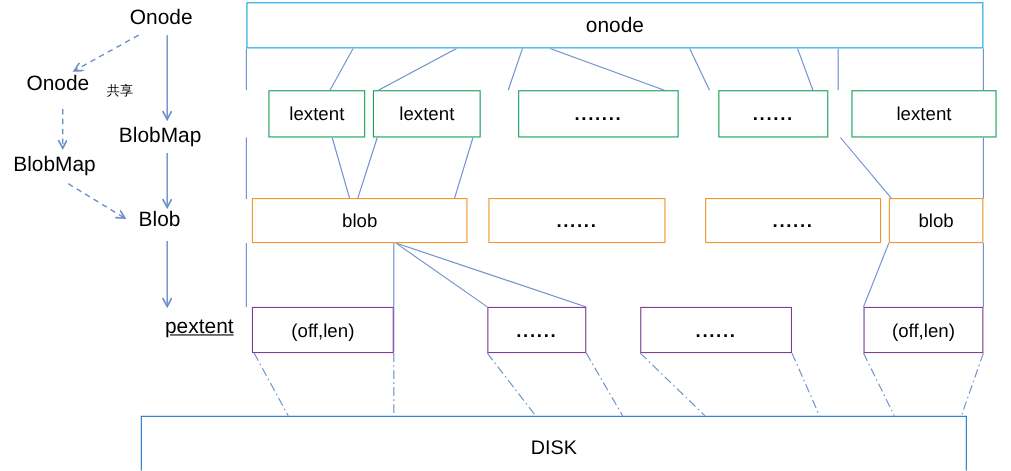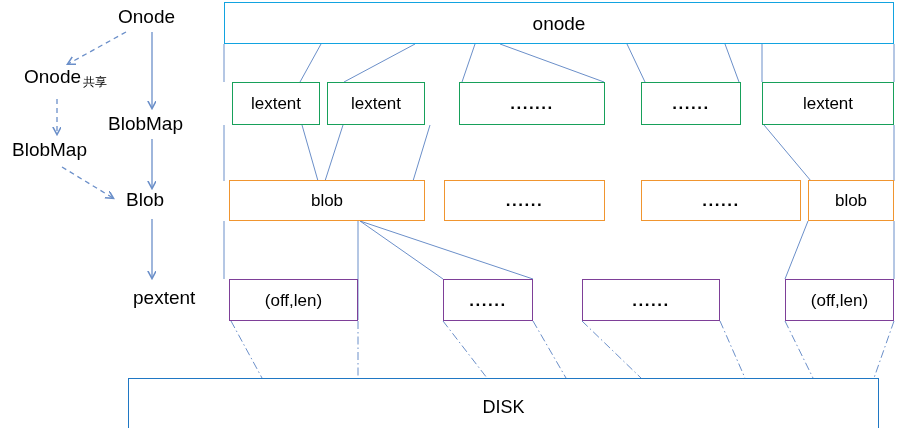--- a/index.html
+++ b/index.html
@@ -34,21 +34,21 @@
     border-width:1.4px;
   }
   .box span{
     font-size:17px;
     color:#000000;
     line-height:1;
     display:block;
   }
   .box.onode{border-color:#12a3e0;}
   .box.onode span{font-size:19px;}
-  .box.lextent{border-color:#17a05a;}
+  .box.lextent{border-color:#17a05a;margin-left:12px;}
   .box.blob{border-color:#f0952f;}
   .box.pextent{border-color:#7e3f98;align-items:center;}
   .box.disk{border-color:#1f77c4;}
   .box.disk span{font-size:18px;}
   .dots{letter-spacing:1.5px;font-weight:bold;font-size:15px;}
 </style>
 </head>
 <body>
 
 <div id="stage">
@@ -101,25 +101,25 @@
     <path name="p2a" d="M443,321 L487,378" fill="none" stroke="#6b8fc9" stroke-width="1" stroke-dasharray="8,3,1.5,3"></path>
     <path d="M533,321 L566,378" fill="none" stroke="#6b8fc9" stroke-width="1" stroke-dasharray="8,3,1.5,3"></path>
     <path d="M582,321 L641,378" fill="none" stroke="#6b8fc9" stroke-width="1" stroke-dasharray="8,3,1.5,3"></path>
     <path d="M720,321 L745,378" fill="none" stroke="#6b8fc9" stroke-width="1" stroke-dasharray="8,3,1.5,3"></path>
     <path d="M785,321 L813,378" fill="none" stroke="#6b8fc9" stroke-width="1" stroke-dasharray="8,3,1.5,3"></path>
     <path d="M894,321 L874,378" fill="none" stroke="#6b8fc9" stroke-width="1" stroke-dasharray="8,3,1.5,3"></path>
   </svg>
 
   <div class="lbl" style="left:118px;top:7px;">Onode</div>
   <div class="lbl" style="left:24px;top:67px;">Onode</div>
-  <div class="lbl cjk" style="left:83px;top:76px;">共享</div>
+  <div class="lbl cjk" style="left:97px;top:76px;">共享</div>
   <div class="lbl" style="left:108px;top:114px;">BlobMap</div>
   <div class="lbl" style="left:12px;top:140px;">BlobMap</div>
   <div class="lbl" style="left:126px;top:190px;">Blob</div>
-  <div class="lbl" style="left:133px;top:288px;">pextent</div>
+  <div class="lbl" style="left:150px;top:288px;text-decoration:underline;">pextent</div>
 
   <div class="box onode" style="left:224px;top:2px;width:670px;height:42px;">
     <span>onode</span>
   </div>
 
   <div class="box lextent" style="left:232px;top:82px;width:88px;height:43px;">
     <span>lextent</span>
   </div>
   <div class="box lextent" style="left:327px;top:82px;width:98px;height:43px;">
     <span>lextent</span>

